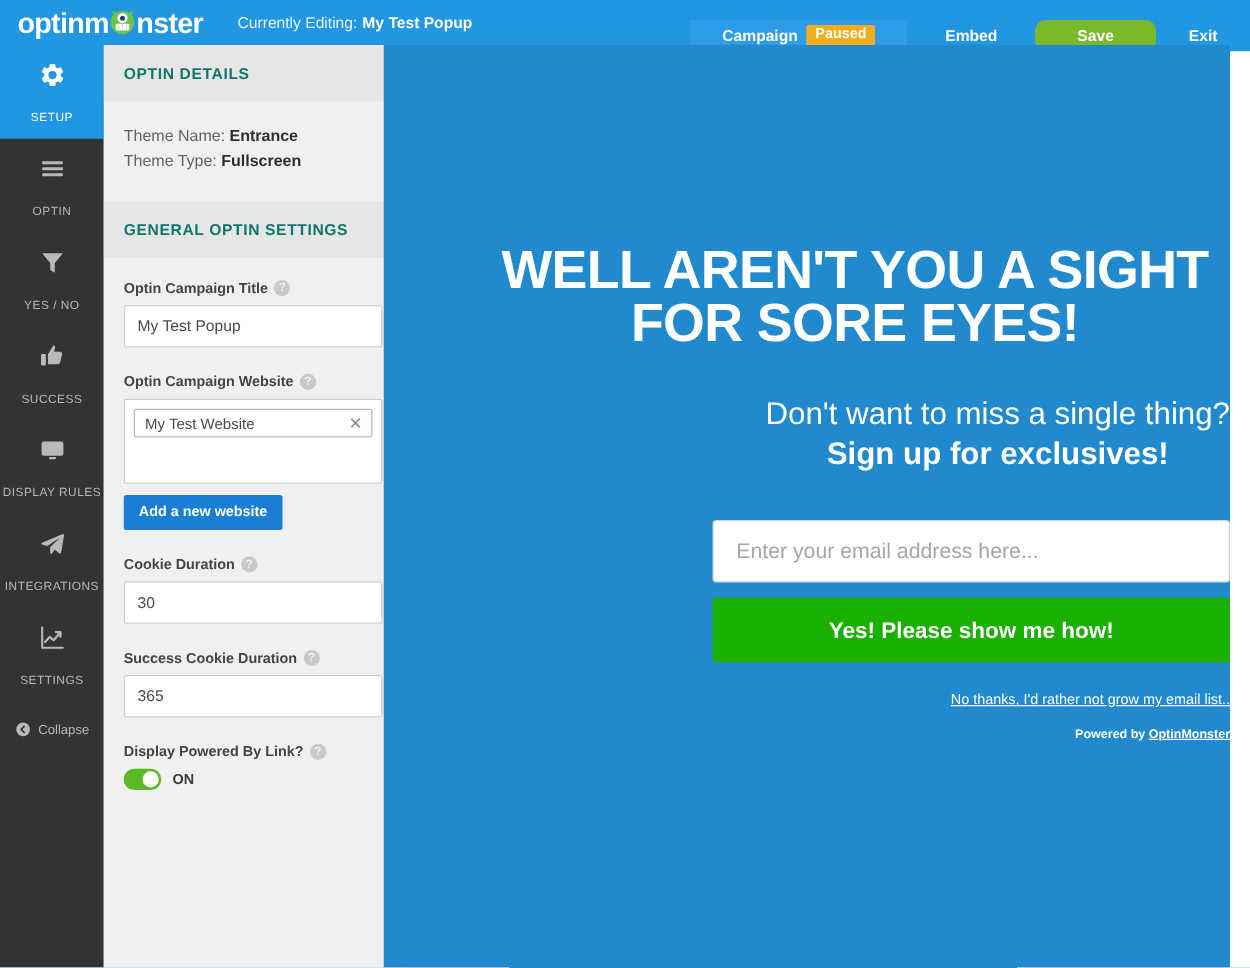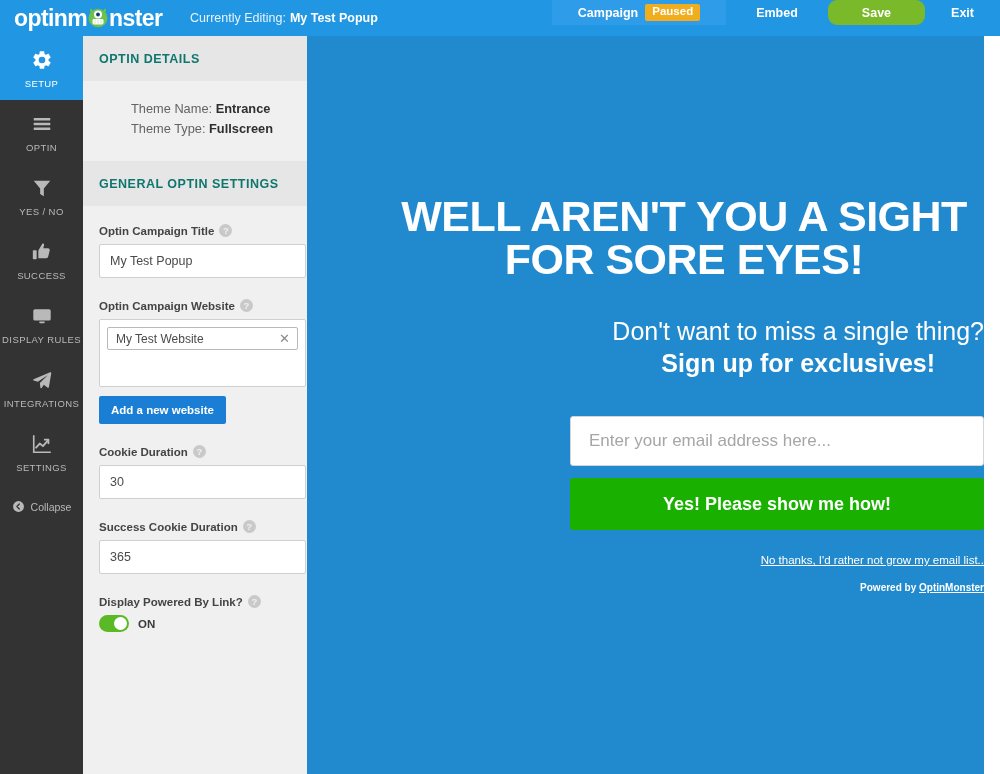--- a/index.html
+++ b/index.html
@@ -35,21 +35,21 @@
   .editing-label {
     display: flex; align-items: center;
     font-size: 12.5px; color: #e8f3fc;
     flex: 1;
   }
   .editing-label b { color: #fff; margin-left: 4px; font-weight: bold; }
   .topbar-right { display: flex; align-items: stretch; }
   .tb-btn {
     display: flex; align-items: center; justify-content: flex-end;
     color: #fff; font-size: 12.5px; font-weight: bold;
-    padding: 0 22px; height: 25px; cursor: pointer;
+    padding: 0 22px; height: 25px; cursor: pointer; margin-top: 16px;
   }
   .tb-campaign {
     background: #2e9ce8;
     gap: 7px; padding: 0 26px;
   }
   .badge-paused {
     background: #f0ad1e; color: #fff;
     font-size: 11.5px; font-weight: bold;
     border-radius: 2px; padding: 2px 7px 3px;
     line-height: 1;
@@ -60,21 +60,21 @@
 
   
   .leftnav {
     position: absolute; top: 36px; left: 0;
     width: 83px; height: 738px;
     background: #333333;
   }
   .nav-item {
     width: 83px; padding: 13px 2px 11px;
     display: flex; flex-direction: column;
-    align-items: center; gap: 7px;
+    align-items: center; gap: 18px;
     cursor: pointer;
   }
   .nav-item.active { background: #2196e3; }
   .nav-label {
     font-size: 9.5px; color: #b9b9b9;
     letter-spacing: 0.4px; text-align: center;
   }
   .nav-item.active .nav-label { color: #ffffff; }
   .nav-ico { width: 22px; height: 22px; display: block; }
   .nav-ico svg { display: block; }
@@ -95,21 +95,20 @@
   .panel-head {
     background: #e6e6e6;
     padding: 16px 16px 15px;
     font-size: 12.5px; font-weight: bold;
     color: #0f766e; letter-spacing: 0.5px;
   }
   .panel-body { padding: 18px 16px 16px; }
   .detail-line {
     font-size: 12.8px; color: #636363;
     line-height: 20px;
-    margin-left: 32px;
   }
   .detail-line b { color: #2f2f2f; font-weight: bold; }
   .form-block { margin-bottom: 21px; }
   .field-label {
     font-size: 11.5px; font-weight: bold; color: #444;
     display: flex; align-items: center; gap: 5px;
     margin-bottom: 7px;
   }
   .help-ico {
     display: inline-flex; align-items: center; justify-content: center;

